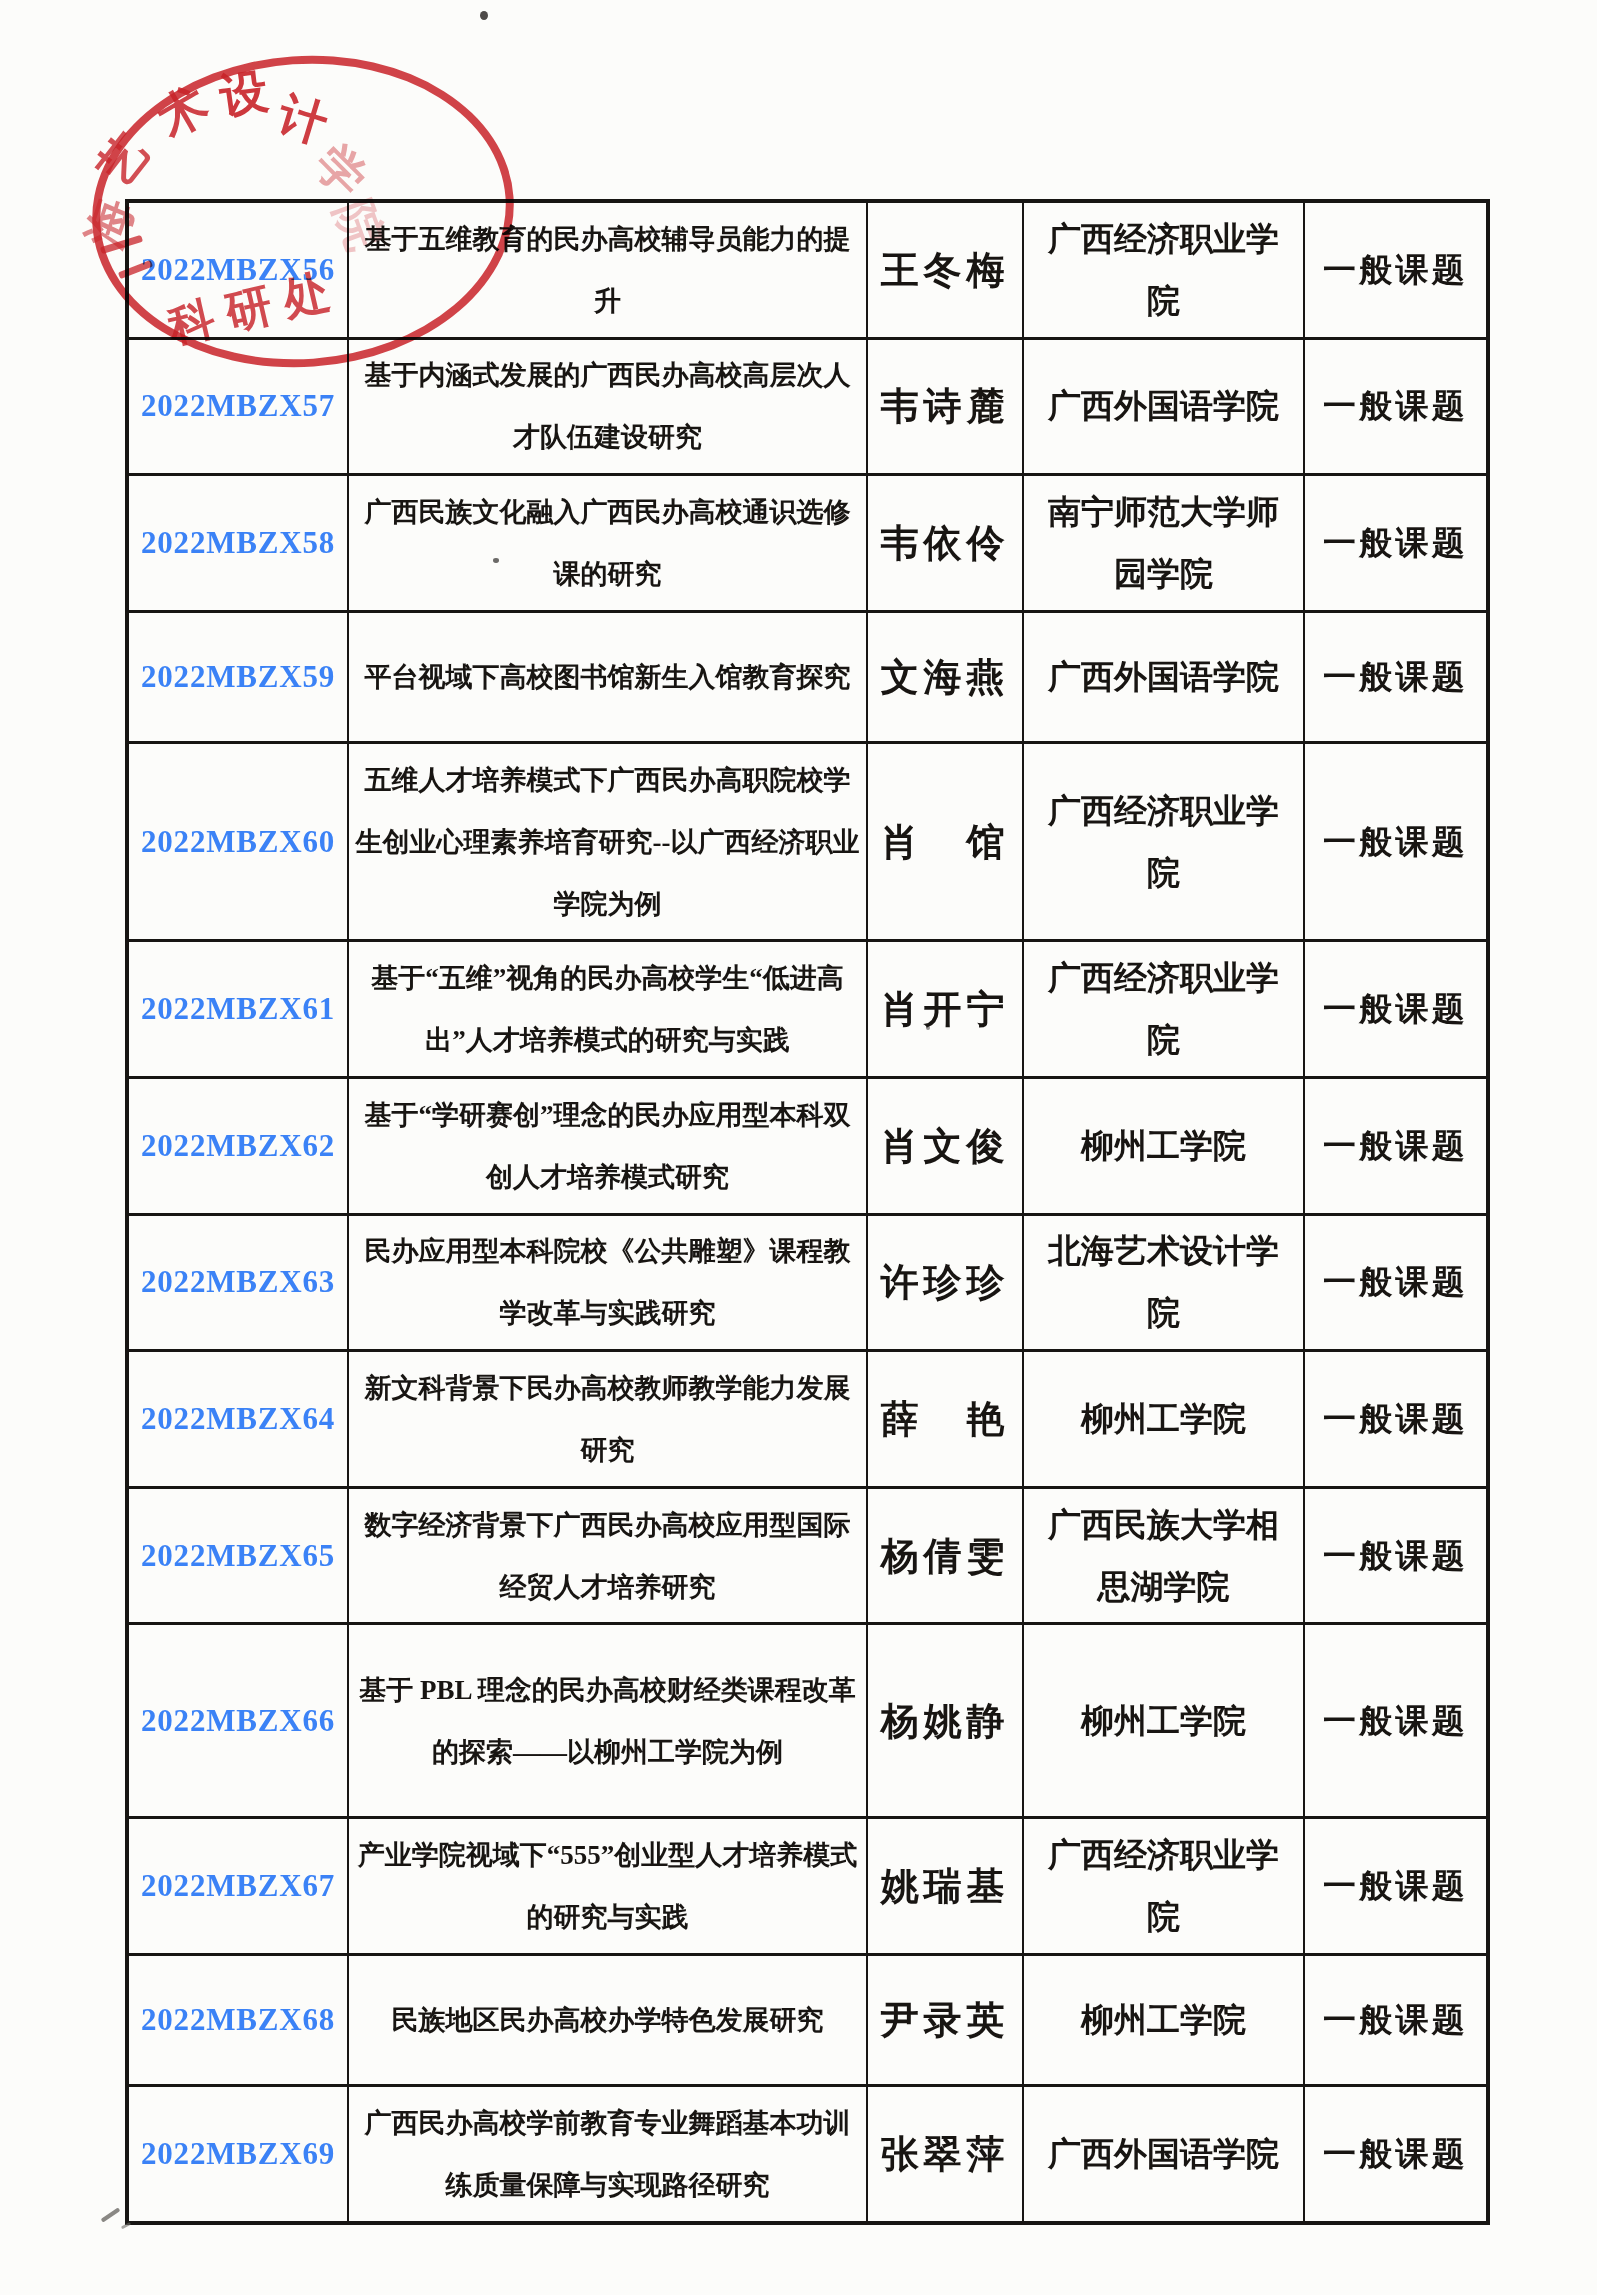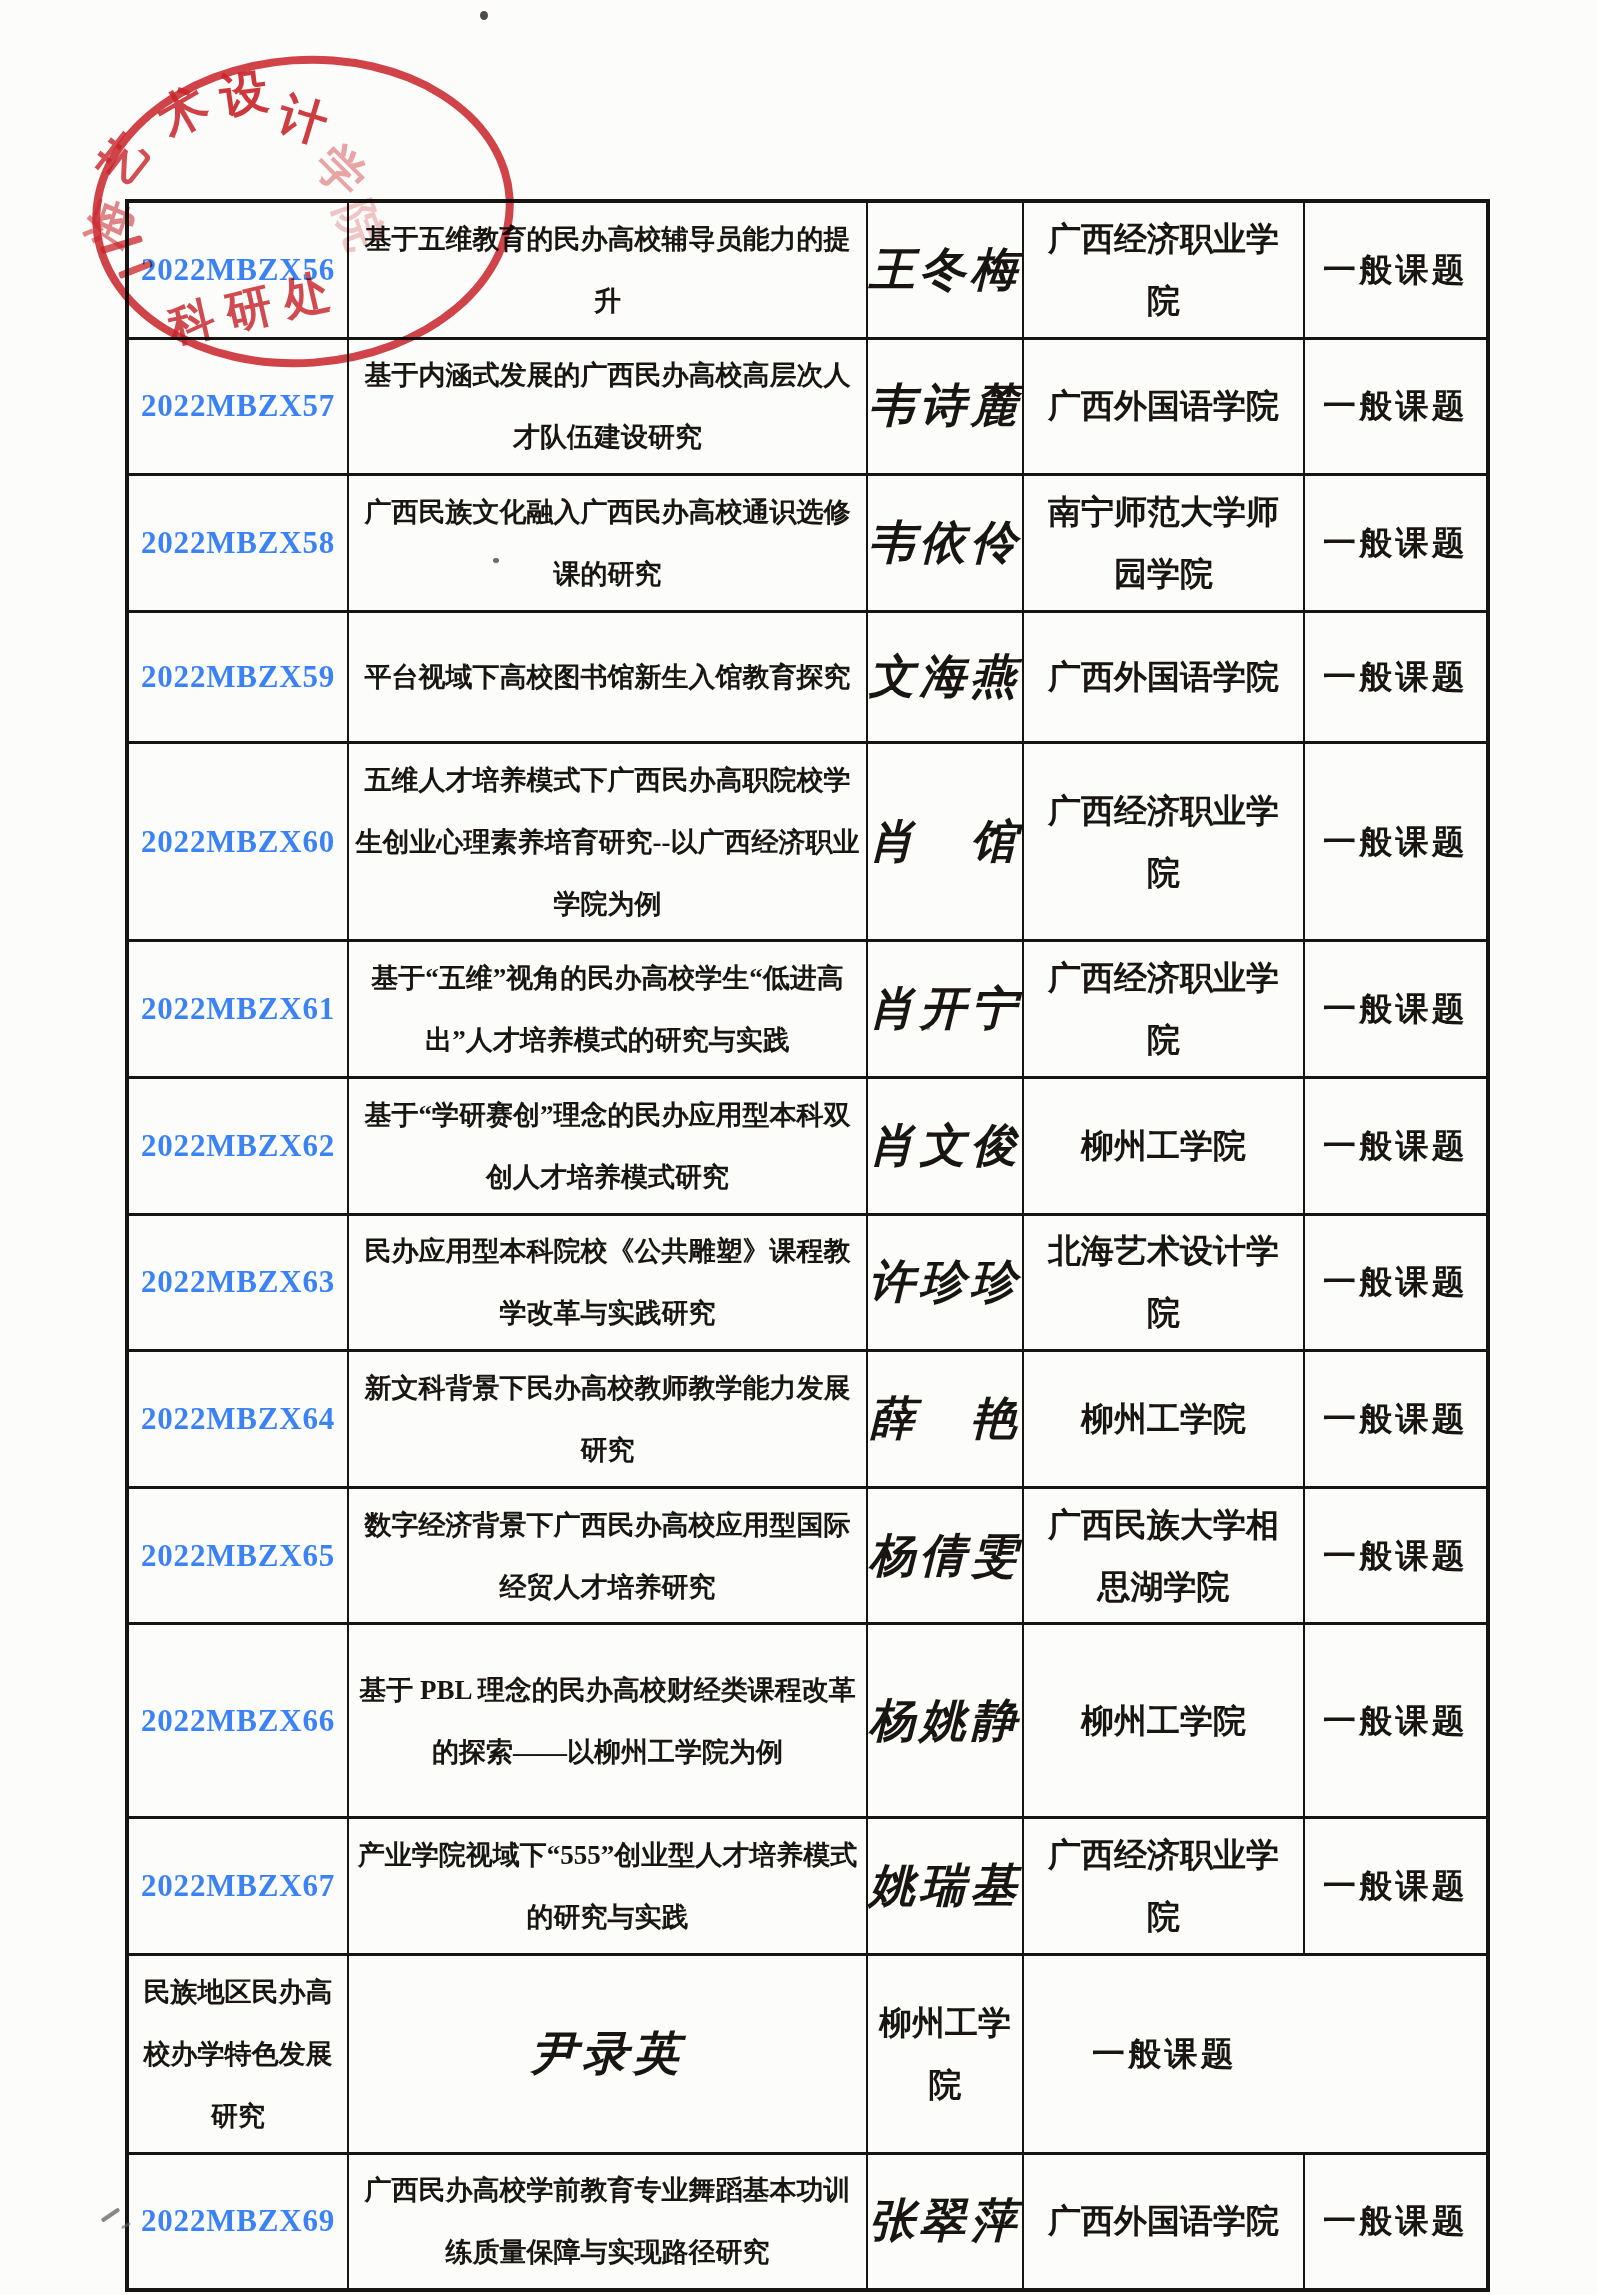--- a/index.html
+++ b/index.html
@@ -41,23 +41,22 @@
     font-size:31px;font-weight:600;letter-spacing:0.8px;
     color:#3b82f6;
   }
   .c-title{
     font-size:27px;font-weight:bold;
     padding:4.8px 6.4px;
     word-break:break-all;
     font-family:"Liberation Serif", serif;
   }
   .c-name{
-    font-size:46px;font-weight:bold;letter-spacing:4.8px;
-    font-family:"Liberation Serif", serif;
-    font-style:italic;
+    font-size:38px;font-weight:bold;letter-spacing:4.8px;
+    font-family:"Liberation Serif", serif;
   }
   .c-inst{
     font-size:33px;font-weight:bold;
     padding:2px 11px;
     word-break:break-all;
     font-family:"Liberation Serif", serif;
   }
   .c-cat{
     font-size:33px;font-weight:bold;letter-spacing:3.2px;
     font-family:"Liberation Serif", serif;
@@ -200,20 +199,21 @@
 
   <div class="row">
     <div class="cell c-id">2022MBZX67</div>
     <div class="cell c-title">产业学院视域下“555”创业型人才培养模式的研究与实践</div>
     <div class="cell c-name">姚瑞基</div>
     <div class="cell c-inst">广西经济职业学院</div>
     <div class="cell c-cat">一般课题</div>
   </div>
 
   <div class="row">
+    <div class="cell c-id">2022MBZX68</div>
     <div class="cell c-title">民族地区民办高校办学特色发展研究</div>
     <div class="cell c-name">尹录英</div>
     <div class="cell c-inst">柳州工学院</div>
     <div class="cell c-cat">一般课题</div>
   </div>
 
   <div class="row">
     <div class="cell c-id">2022MBZX69</div>
     <div class="cell c-title">广西民办高校学前教育专业舞蹈基本功训练质量保障与实现路径研究</div>
     <div class="cell c-name">张翠萍</div>

